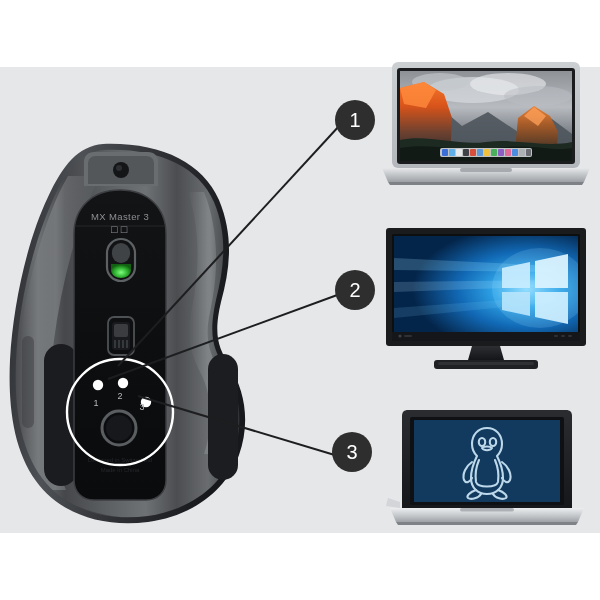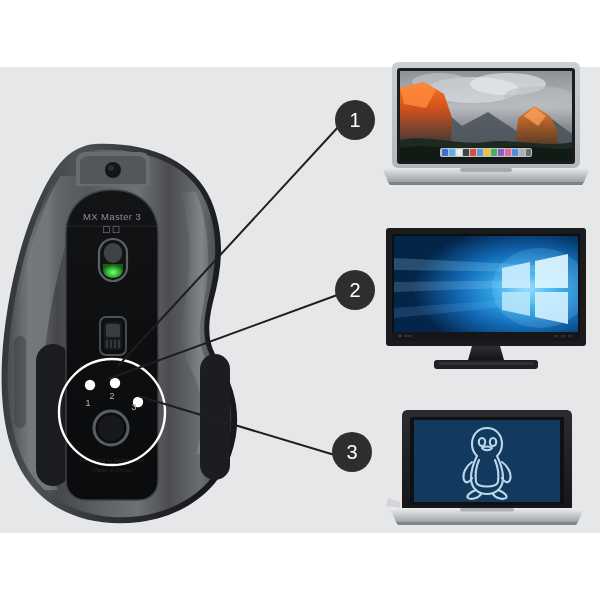--- a/index.html
+++ b/index.html
@@ -8,21 +8,21 @@
     background:#ffffff;
     font-family:"Liberation Sans", sans-serif;
     overflow:hidden;
     position:relative;
   }
   #stage{position:absolute;left:0;top:0;width:600px;height:600px;}
   .band{position:absolute;left:0;width:600px;background:#e6e7e9;}
   #gray-band{top:67px;height:466px;}
 
   
-  #mouse-wrap{position:absolute;left:0px;top:140px;width:300px;height:390px;}
+  #mouse-wrap{position:absolute;left:0px;top:140px;width:300px;height:390px;padding-left:8px;}
 
   
   .callout{
     position:absolute;width:40px;height:40px;border-radius:50%;
     background:#2e2e2e;color:#fff;display:flex;align-items:center;justify-content:center;
     font-size:20px;font-weight:400;letter-spacing:0;
   }
   #callout-1{left:335px;top:100px;}
   #callout-2{left:335px;top:270px;}
   #callout-3{left:332px;top:432px;}

